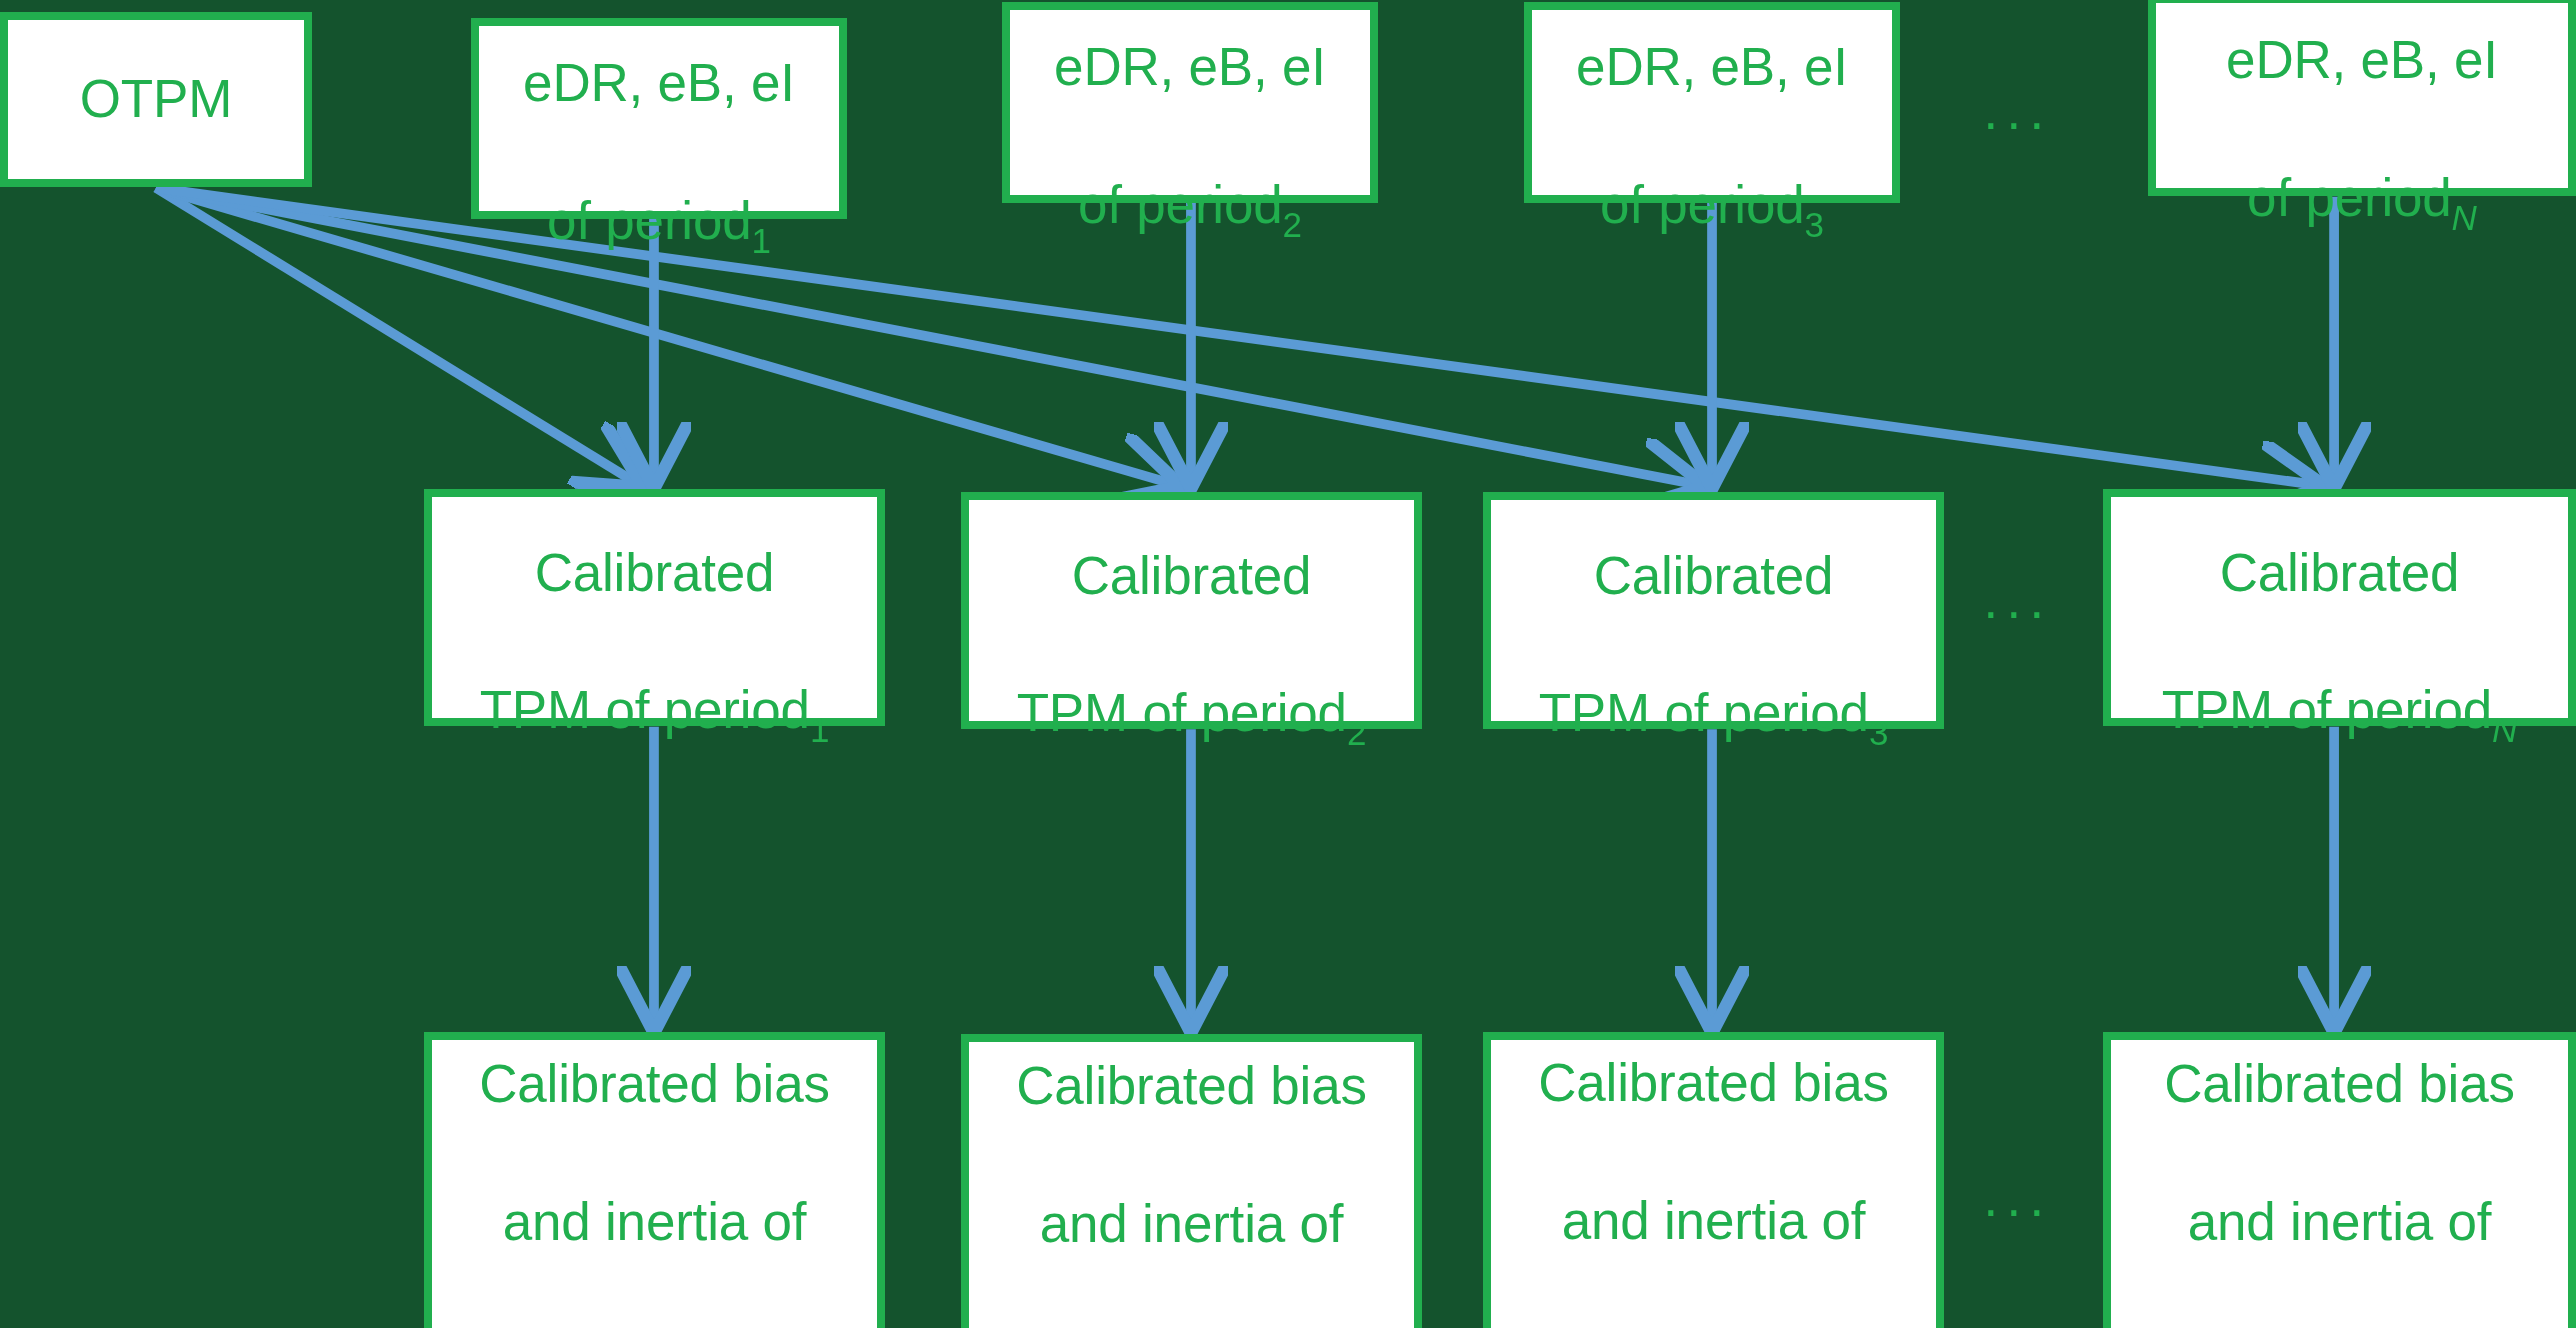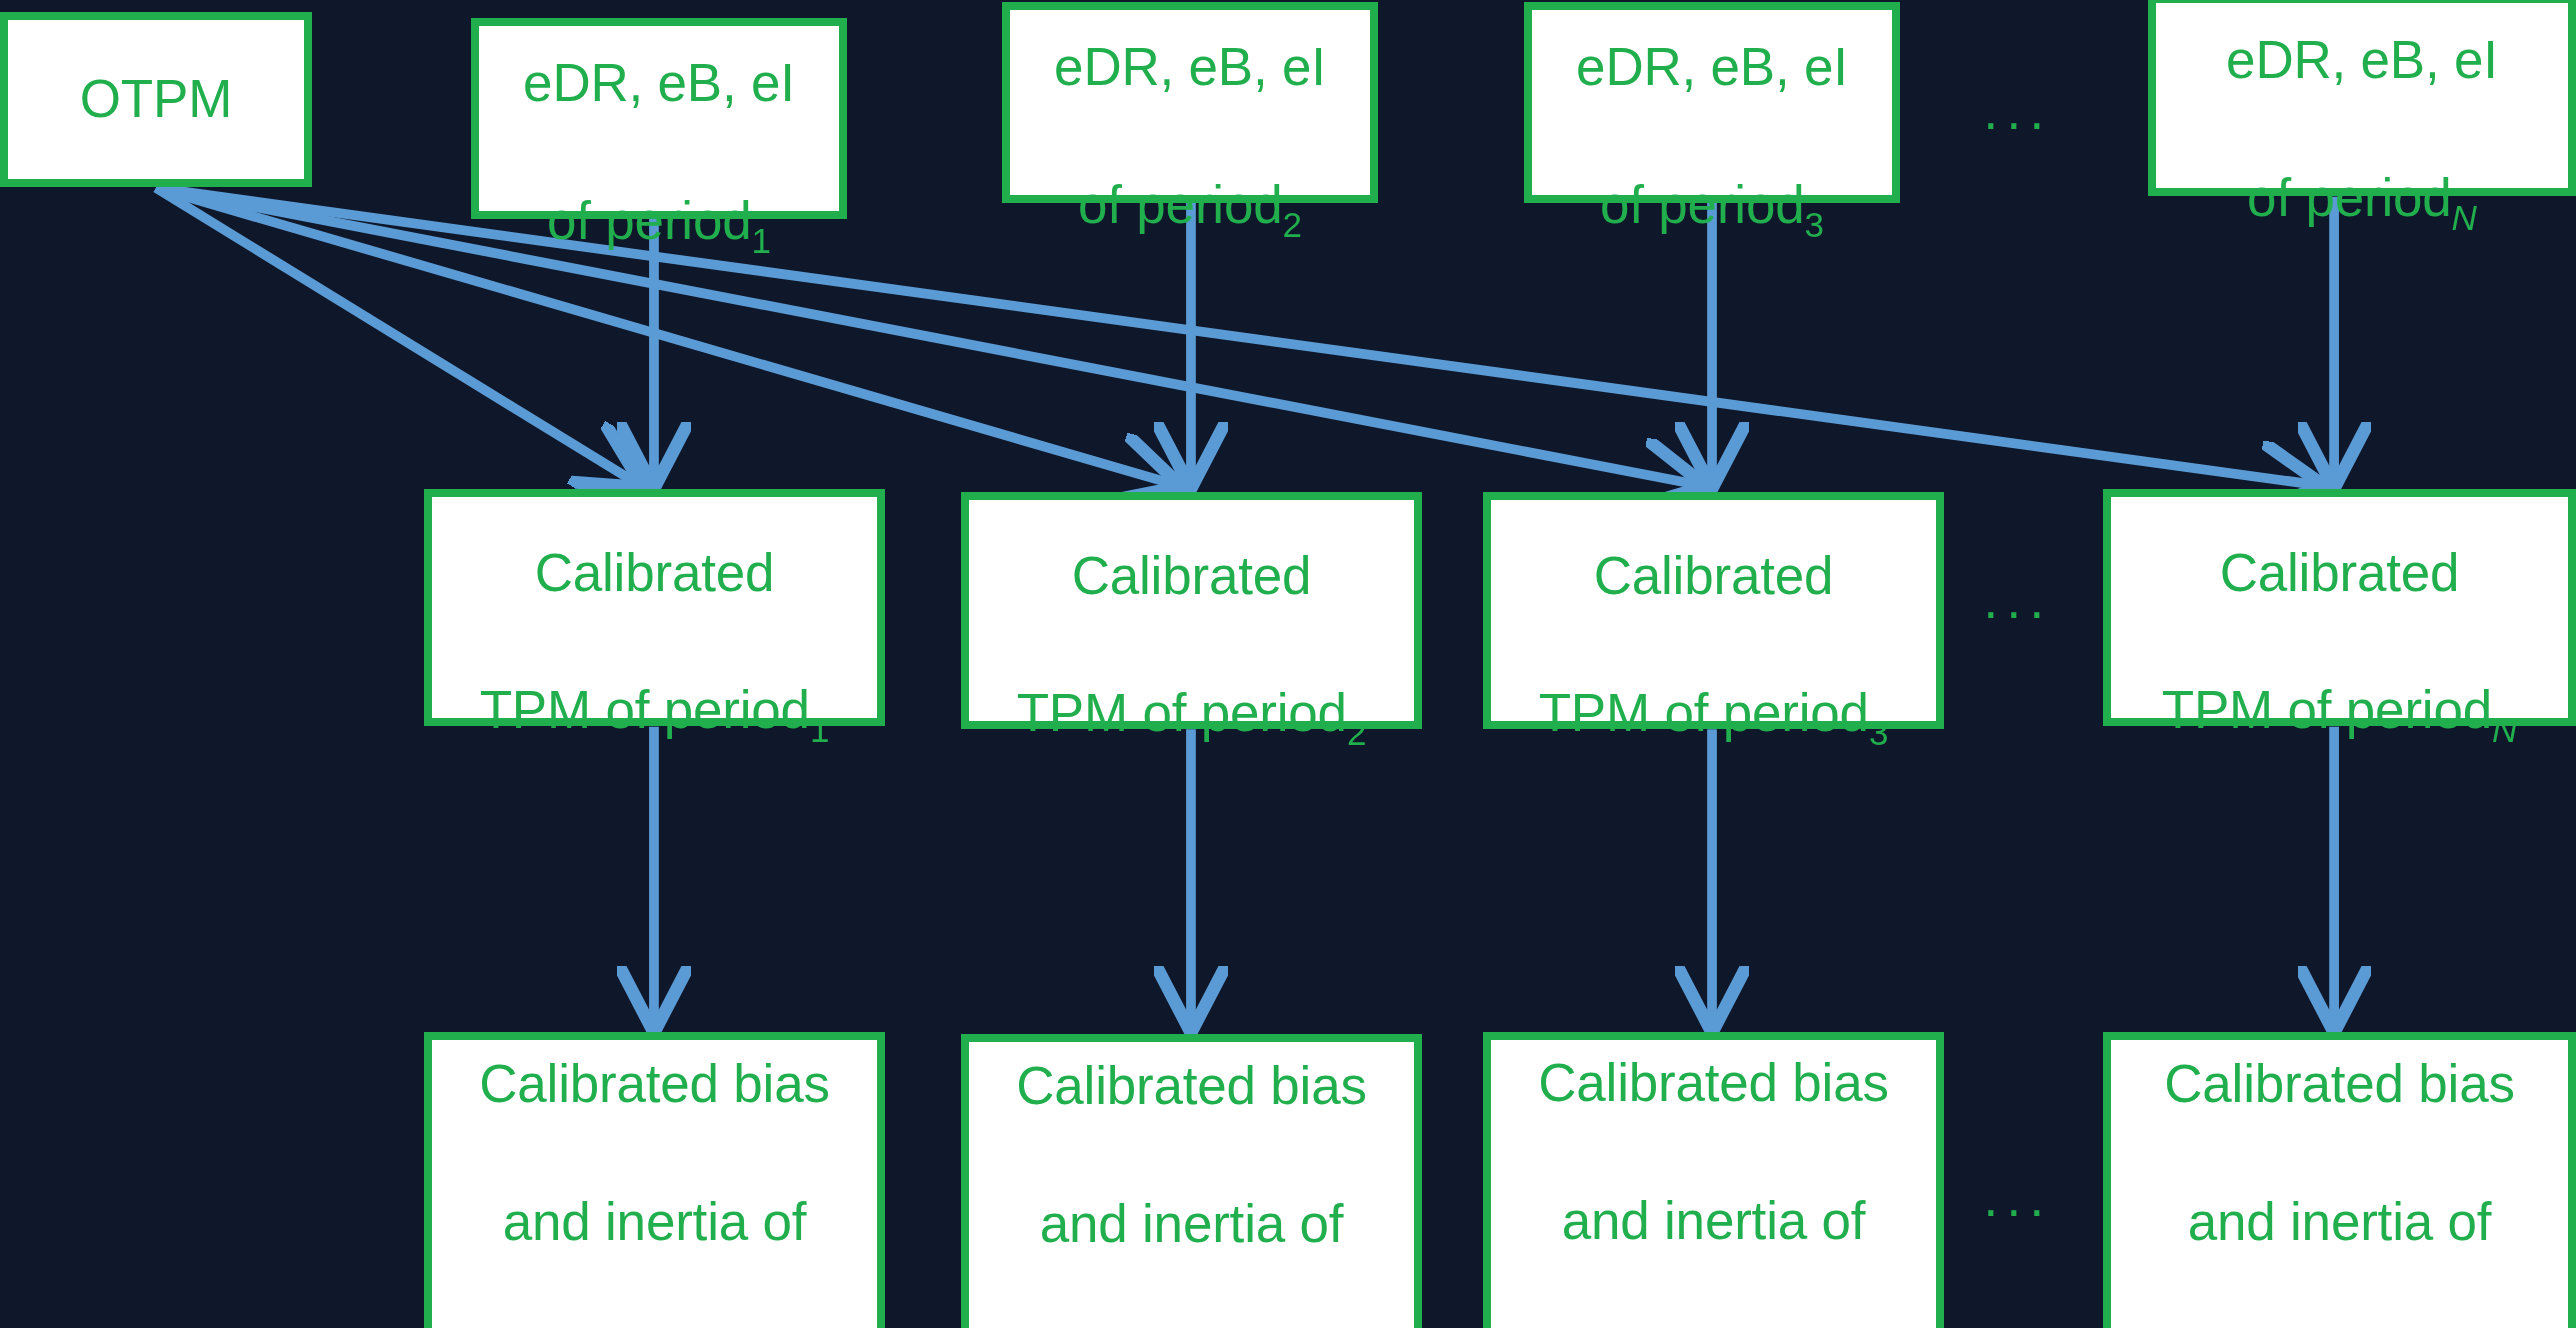--- a/index.html
+++ b/index.html
@@ -7,21 +7,21 @@
     padding: 0;
     background: #ffffff;
   }
   body {
     font-family: "Liberation Sans", sans-serif;
   }
   #canvas {
     position: relative;
     width: 2576px;
     height: 1328px;
-    background: #0f172a;
+    background: #14532d;
     overflow: hidden;
     text-decoration: underline;
   }
   #arrow-layer {
     position: absolute;
     left: 0;
     top: 0;
     width: 2576px;
     height: 1340px;
     pointer-events: none;

